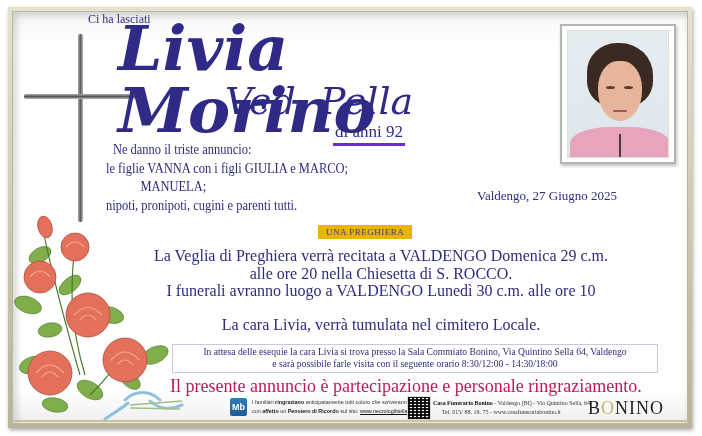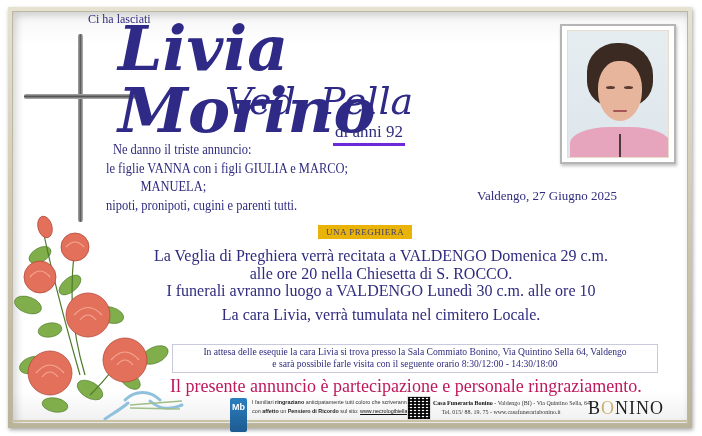--- a/index.html
+++ b/index.html
@@ -30,25 +30,25 @@
   .photo { position: absolute; left: 5px; top: 4px; right: 5px; bottom: 4px; background: linear-gradient(180deg, #e6edf1 0%, #dde6ec 100%); overflow: hidden; border: 1px solid #e8dccb; }
   .hair { position: absolute; left: 19px; top: 12px; width: 66px; height: 64px; background: #3a2a22; border-radius: 45% 50% 40% 40%; }
   .face { position: absolute; left: 30px; top: 30px; width: 44px; height: 60px; background: #e7b59c; border-radius: 45% 45% 50% 50%; }
   .eye1 { position: absolute; left: 38px; top: 55px; width: 9px; height: 3px; background: #5b3a30; border-radius: 50%; }
   .eye2 { position: absolute; left: 56px; top: 55px; width: 9px; height: 3px; background: #5b3a30; border-radius: 50%; }
   .mouth { position: absolute; left: 45px; top: 79px; width: 14px; height: 2px; background: #a5545a; border-radius: 2px; }
   .sweater { position: absolute; left: 2px; top: 96px; width: 100px; height: 40px; background: #e7a5bd; border-radius: 40% 40% 0 0; }
   .zip { position: absolute; left: 51px; top: 103px; width: 2px; height: 24px; background: #4a3a3a; }
   .prayer-tag { left: 318px; top: 225px; background: #eab308; color: #3d3d72; font-size: 9px; letter-spacing: 0.5px; padding: 2px 8px; }
   .ceremony { left: 120px; top: 247px; width: 522px; text-align: center; font-family: "Liberation Serif", serif; font-size: 16px; color: #2f2c7e; line-height: 17.5px; }
-  .ceremony .gap { margin-top: 6px; }
+  .ceremony .gap { margin-top: 16px; }
   .notice-box { left: 172px; top: 344px; width: 484px; height: 26px; border: 1px solid #c9c9dc; text-align: center; font-size: 9.6px; color: #2f2c7e; line-height: 12px; padding-top: 1px; }
   .thanks { left: 170px; top: 376px; width: 484px; text-align: left; font-size: 18px; color: #be185d; }
   .footer-line { left: 12px; top: 420px; width: 676px; height: 2px; background: #c9c2a2; }
-  .mb-logo { left: 230px; top: 398px; width: 17px; height: 34px; background: linear-gradient(180deg, #2a7fc0, #1e5a91); color: #fff; font-family: "Liberation Sans", sans-serif; font-weight: bold; font-size: 9px; line-height: 18px; text-align: center; border-radius: 2px; }
+  .mb-logo { left: 230px; top: 398px; width: 17px; height: 18px; background: linear-gradient(180deg, #2a7fc0, #1e5a91); color: #fff; font-family: "Liberation Sans", sans-serif; font-weight: bold; font-size: 9px; line-height: 18px; text-align: center; border-radius: 2px; }
   .mb-text { left: 252px; top: 398px; font-family: "Liberation Sans", sans-serif; font-size: 6px; color: #333; line-height: 9px; transform: scaleX(0.9); transform-origin: left top; white-space: nowrap; }
   .mb-text b { color: #222; }
   .mb-text u { color: #111; }
   .qr { width: 22px; height: 22px; background:
     repeating-linear-gradient(0deg, #222 0 2px, #fff 2px 3px),
     repeating-linear-gradient(90deg, #222 0 2px, #fff 2px 4px);
     background-blend-mode: multiply; border: 1px solid #ddd; }
   .qr1 { left: 407px; top: 396px; }
   .fh-text { left: 433px; top: 398px; font-family: "Liberation Serif", serif; font-size: 6.8px; color: #333; line-height: 9px; transform: scaleX(0.88); transform-origin: left top; white-space: nowrap; }
   .fh-text b { color: #111; }

